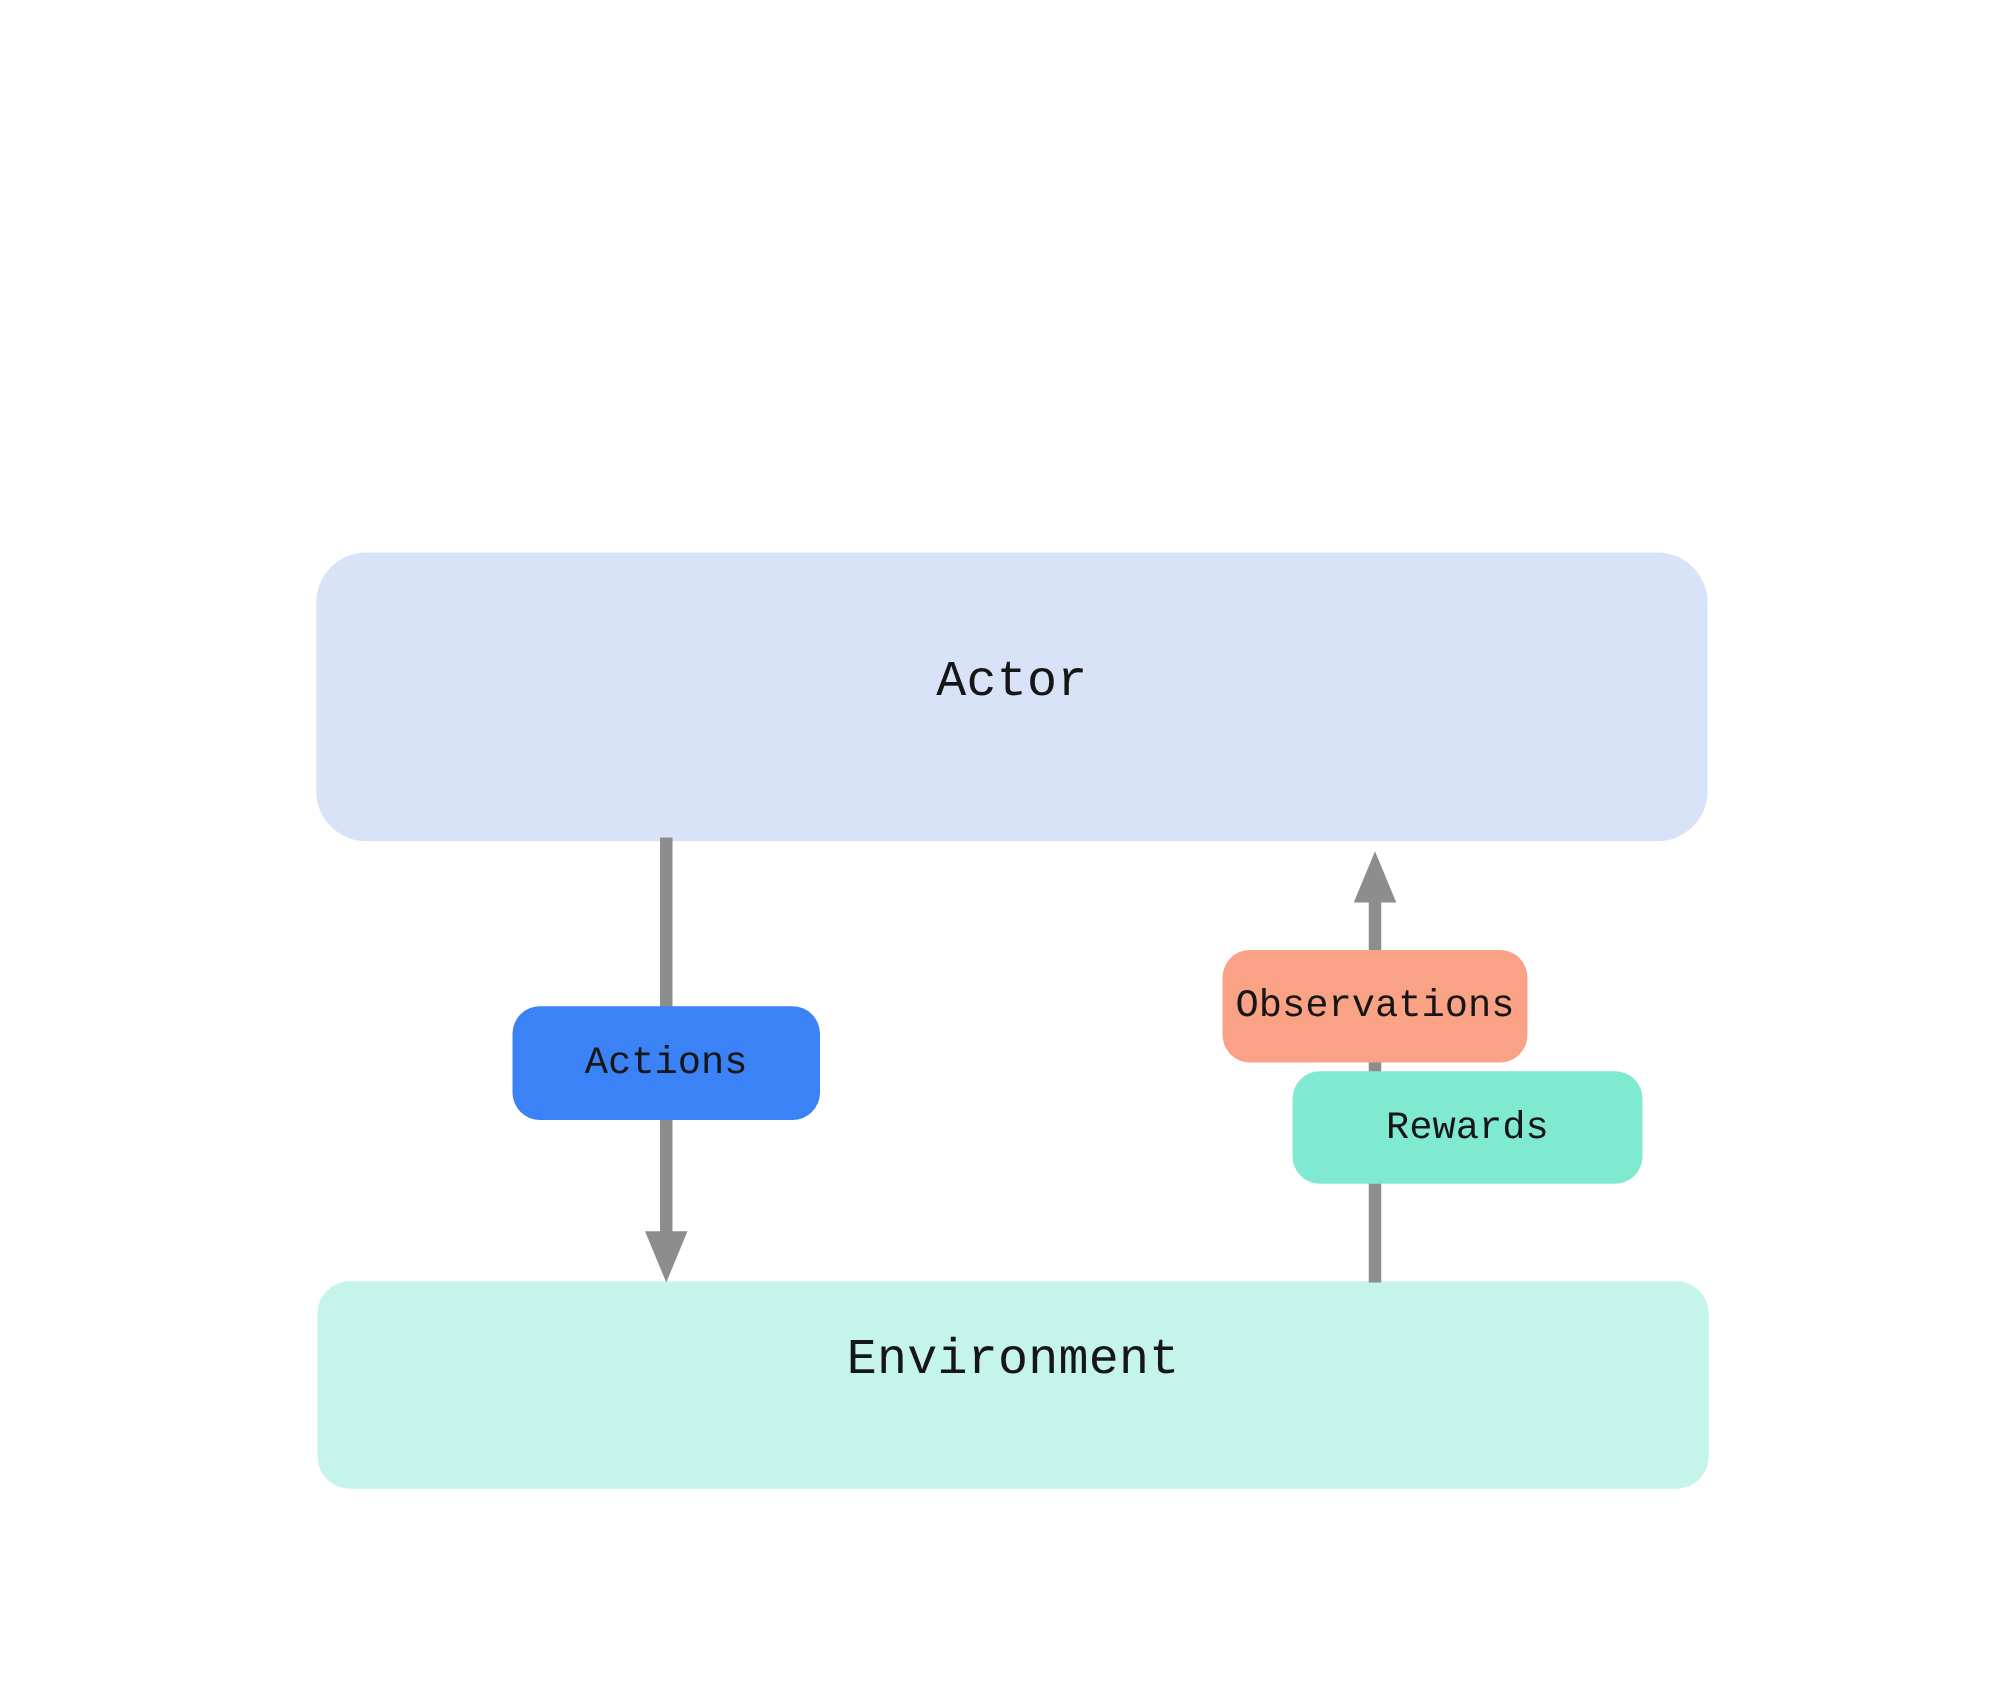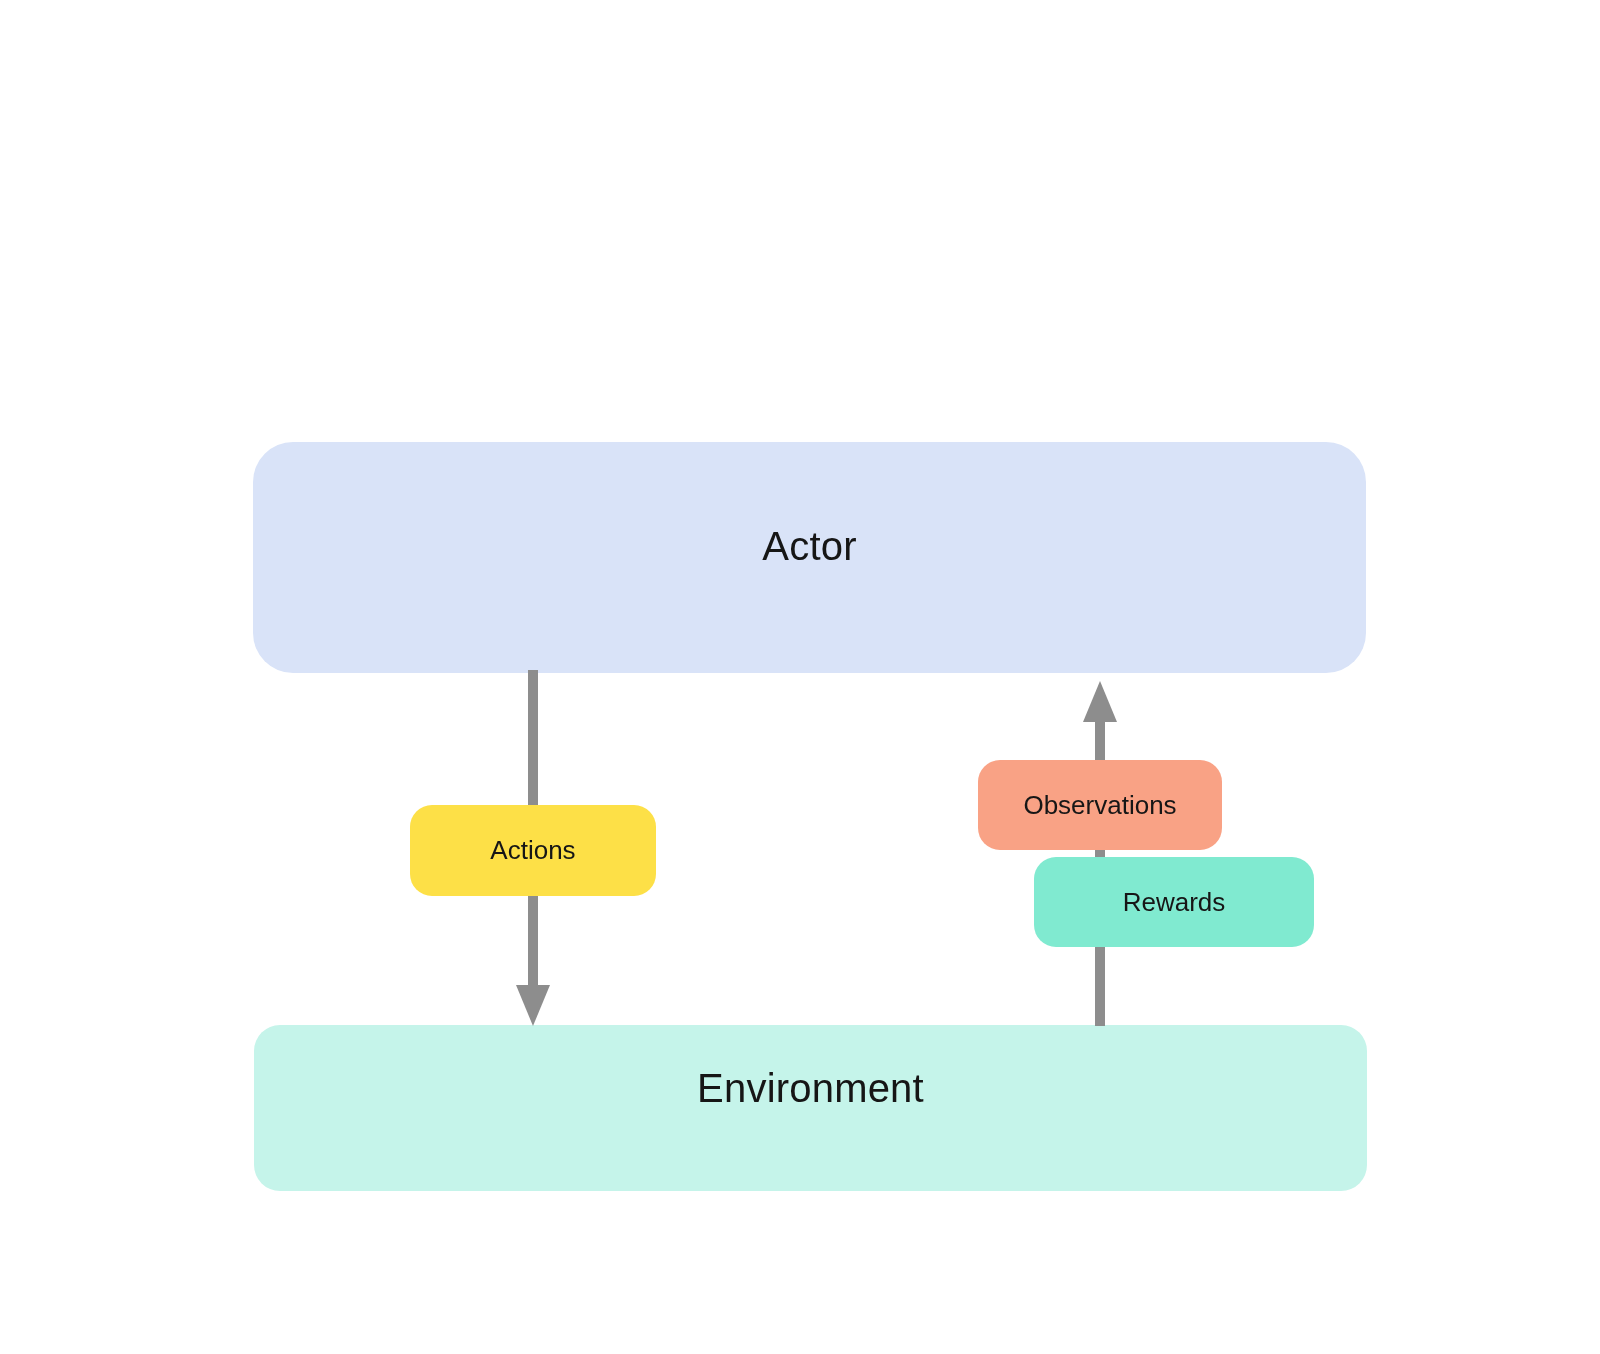--- a/index.html
+++ b/index.html
@@ -5,21 +5,21 @@
   html, body {
     margin: 0;
     padding: 0;
     background: #ffffff;
   }
   .canvas {
     position: relative;
     width: 1600px;
     height: 1354px;
     background: #ffffff;
-    font-family: Liberation Sans, sans-serif;
+    font-family: Liberation Mono, monospace;
     overflow: hidden;
   }
   .arrow-layer {
     position: absolute;
     left: 0;
     top: 0;
     width: 1600px;
     height: 1354px;
     z-index: 2;
     pointer-events: none;
@@ -34,21 +34,21 @@
   }
   .node-big {
     z-index: 1;
     border-radius: 40px;
     font-size: 40px;
     letter-spacing: 0.2px;
   }
   .node-small {
     z-index: 3;
     border-radius: 22px;
-    font-size: 26px;
+    font-size: 31px;
   }
   .node-actor {
     left: 253px;
     top: 442px;
     width: 1113px;
     height: 231px;
     padding-bottom: 22px;
   }
   .node-environment {
     left: 254px;
@@ -96,21 +96,21 @@
     <g>
       <line x1="533" y1="670" x2="533" y2="988" stroke-width="10" style="stroke: rgb(141, 141, 141);"></line>
       <polygon points="533,1026 516,985 550,985" style="fill: rgb(141, 141, 141);"></polygon>
     </g>
     <g>
       <line x1="1100" y1="1026" x2="1100" y2="718" stroke-width="10" style="stroke: rgb(141, 141, 141);"></line>
       <polygon points="1100,681 1083,722 1117,722" style="fill: rgb(141, 141, 141);"></polygon>
     </g>
   </svg>
 
-  <div class="node node-small node-actions" style="background: #fde047; color: rgb(22, 22, 22);">
+  <div class="node node-small node-actions" style="background: #3b82f6; color: rgb(22, 22, 22);">
     <span class="node-label">Actions</span>
   </div>
 
   <div class="node node-small node-observations" style="background: rgb(249, 162, 133); color: rgb(22, 22, 22);">
     <span class="node-label">Observations</span>
   </div>
 
   <div class="node node-small node-rewards" style="background: rgb(128, 234, 208); color: rgb(22, 22, 22);">
     <span class="node-label">Rewards</span>
   </div>

